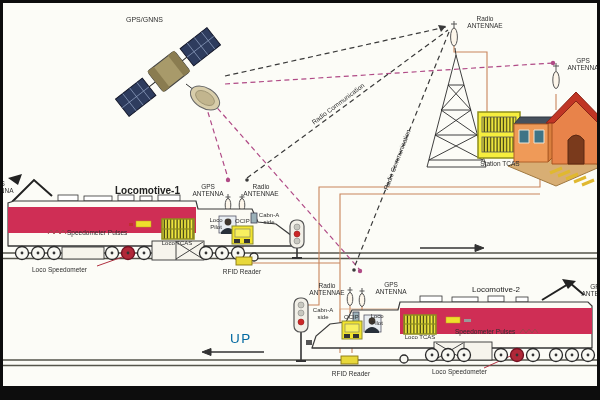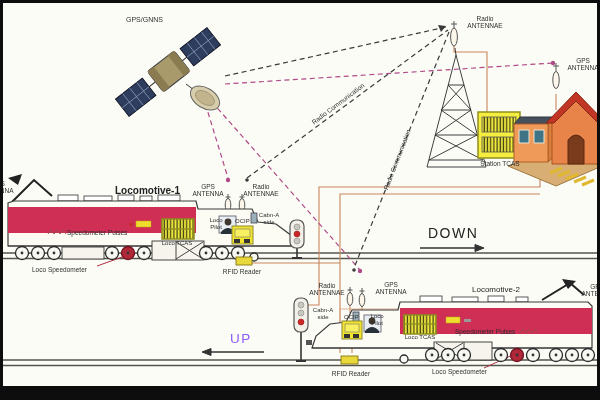--- a/index.html
+++ b/index.html
@@ -306,22 +306,21 @@
 </svg>
 
 <div class="lbl la" style="left:126px;top:16px;width:70px;font-size:7px;">GPS/GNNS</div>
 <div class="lbl" style="left:462px;top:15px;width:46px;font-size:6.5px;">Radio ANTENNAE</div>
 <div class="lbl" style="left:564px;top:57px;width:38px;font-size:6.5px;">GPS ANTENNA</div>
 <div class="lbl" style="left:480px;top:160px;width:40px;font-size:6.5px;">Station TCAS</div>
 
 <div class="lbl rot" style="left:288px;top:100px;width:100px;font-size:6.5px;transform:rotate(-37deg);">Radio Communication</div>
 <div class="lbl rot" style="left:347px;top:156px;width:100px;font-size:6.5px;transform:rotate(-69deg);">Radio Communication</div>
 
-<div class="lbl la" style="left:428px;top:226px;width:80px;font-size:14px;letter-spacing:1.5px;color:#222;">DOWN</div>
-<div class="lbl la" style="left:230px;top:332px;width:40px;font-size:13.5px;letter-spacing:1.5px;color:#8b5cf6;">UP</div>
+<div class="lbl la" style="left:230px;top:332px;width:40px;font-size:13.5px;letter-spacing:1.5px;color:#0369a1;">UP</div>
 
 <div class="lbl la" style="left:72px;top:185px;width:90px;font-size:10px;font-weight:bold;color:#222;padding-left:43px;">Locomotive-1</div>
 <div class="lbl" style="left:-24px;top:180px;width:44px;font-size:6.5px;">GPS ANTENNA</div>
 <div class="lbl" style="left:190px;top:183px;width:36px;font-size:6.5px;">GPS ANTENNA</div>
 <div class="lbl" style="left:238px;top:183px;width:46px;font-size:6.5px;">Radio ANTENNAE</div>
 <div class="lbl" style="left:203px;top:217px;width:26px;font-size:6px;">Loco Pilot</div>
 <div class="lbl la" style="left:235px;top:218px;width:22px;font-size:6px;">OCIP</div>
 <div class="lbl" style="left:255px;top:212px;width:28px;font-size:6px;">Cabn-A side</div>
 <div class="lbl" style="left:156px;top:240px;width:42px;font-size:6px;">Loco TCAS</div>
 <div class="lbl la" style="left:67px;top:229px;width:90px;font-size:6.5px;">Speedometer Pulses</div>

